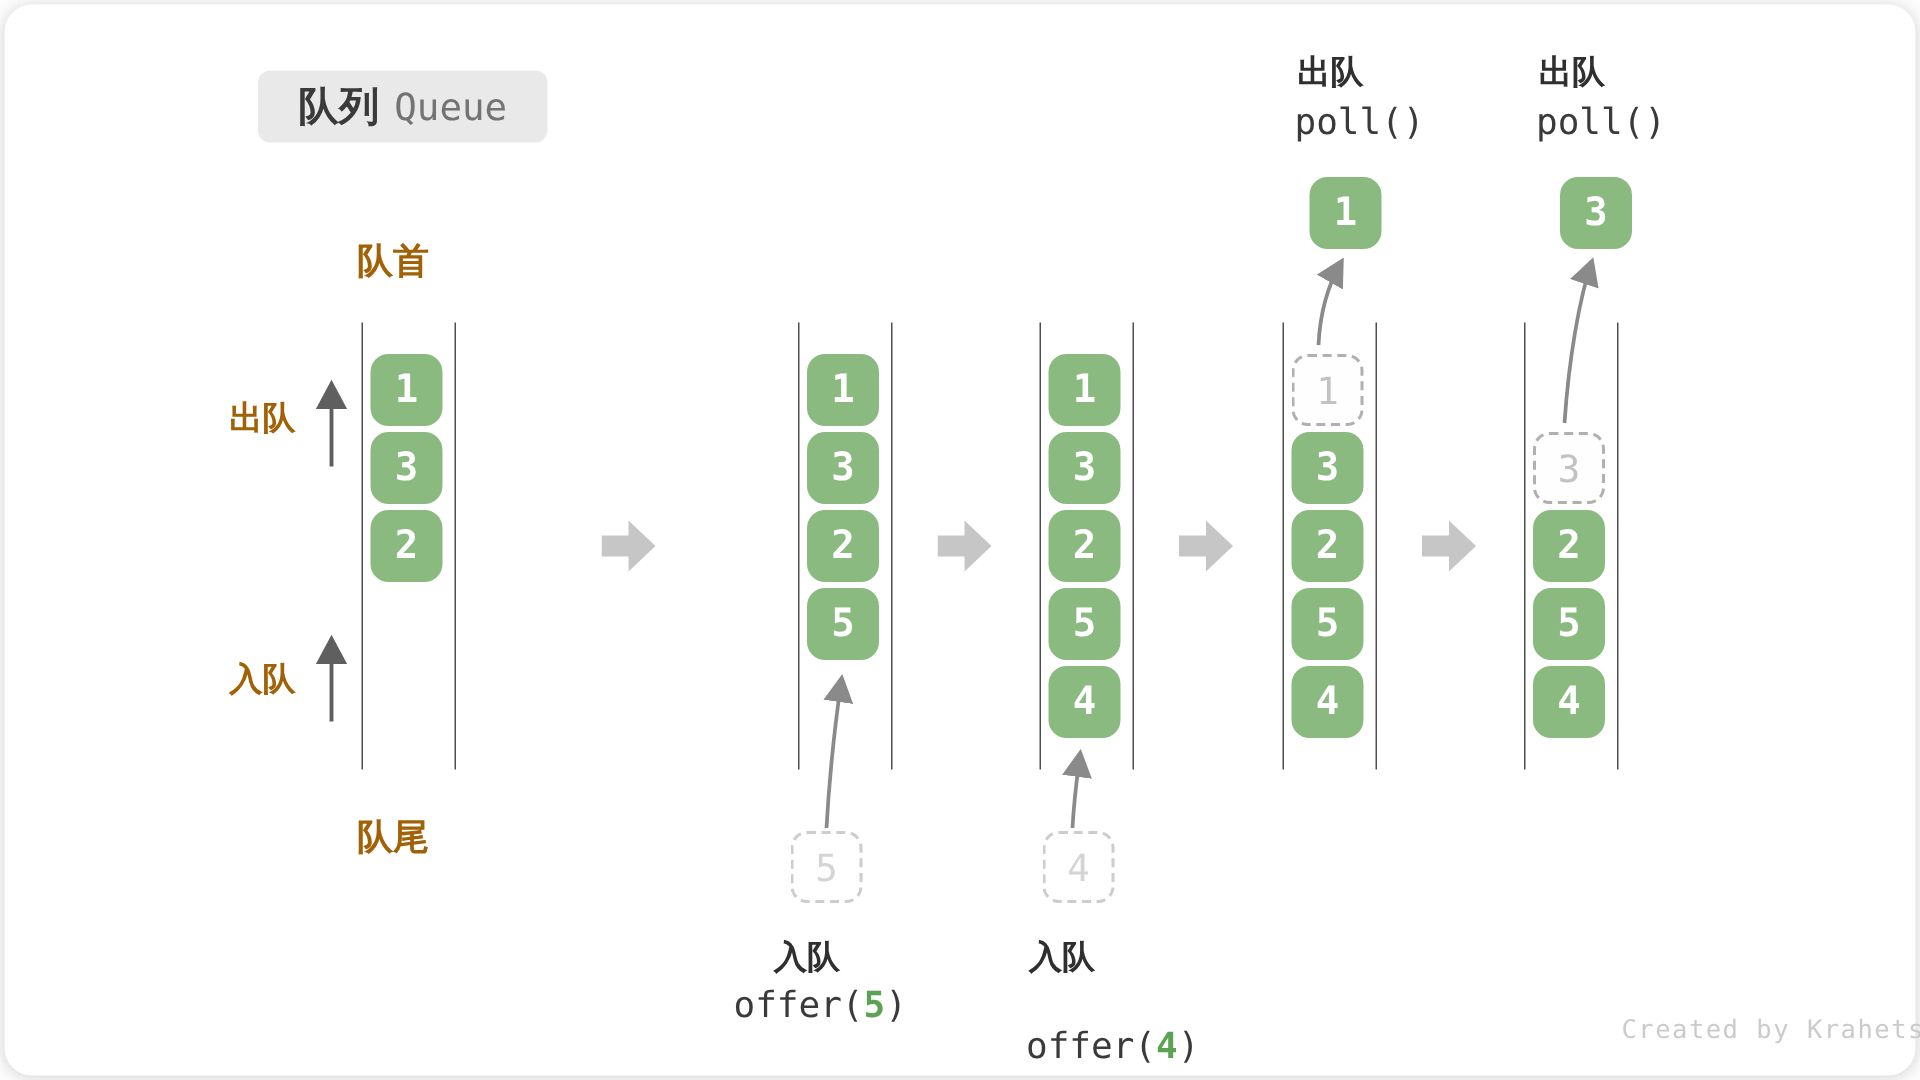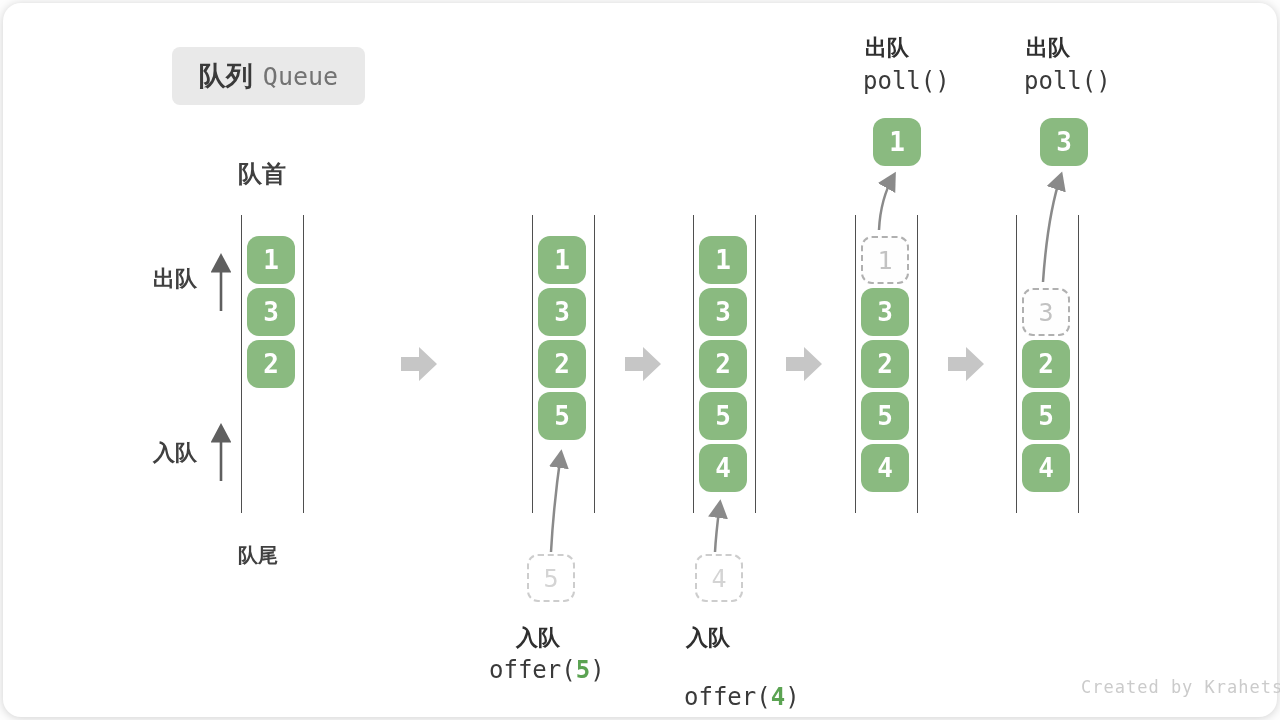--- a/index.html
+++ b/index.html
@@ -5,30 +5,30 @@
   * { margin: 0; padding: 0; box-sizing: border-box; }
   html, body { width: 1280px; height: 720px; background: #fdfdfd; font-family: "Liberation Sans", sans-serif; overflow: hidden; }
   .card {
     position: absolute; left: 3px; top: 3px; width: 1274px; height: 714px;
     background: #ffffff; border-radius: 18px;
     box-shadow: 0 1px 10px rgba(0,0,0,0.18);
   }
   .canvas { position: absolute; inset: 0; }
 
   .title-badge {
-    position: absolute; left: 169px; top: 44px; width: 193px; height: 58px;
+    position: absolute; left: 169px; top: 44px; width: 193px; height: 48px;
     background: #e9e9e9; border-radius: 8px;
     display: flex; align-items: center; justify-content: center; gap: 10px;
   }
   .title-zh { font-size: 27px; font-weight: bold; color: #3a3a3a; }
   .title-en { font-size: 25px; color: #737373; font-family: "DejaVu Sans Mono", monospace; }
 
-  .zh-label { position: absolute; font-weight: bold; color: #404040; white-space: nowrap; }
+  .zh-label { position: absolute; font-weight: bold; color: #a16207; white-space: nowrap; }
   .front-label { left: 235px; top: 155px; font-size: 24px; }
-  .rear-label  { left: 235px; top: 539px; font-size: 20px; }
+  .rear-label  { left: 235px; top: 539px; font-size: 24px; }
   .deq-label   { left: 150px; top: 261px; font-size: 22px; }
   .enq-label   { left: 150px; top: 435px; font-size: 22px; }
 
   .vline { position: absolute; top: 212px; height: 298px; width: 0; border-left: 1.5px solid #4f4f4f; }
 
   .qbox {
     position: absolute; width: 48px; height: 48px; border-radius: 12px;
     background: #8ABA80; color: #ffffff;
     font-family: "DejaVu Sans Mono", monospace; font-weight: bold; font-size: 26px;
     display: flex; align-items: center; justify-content: center;

